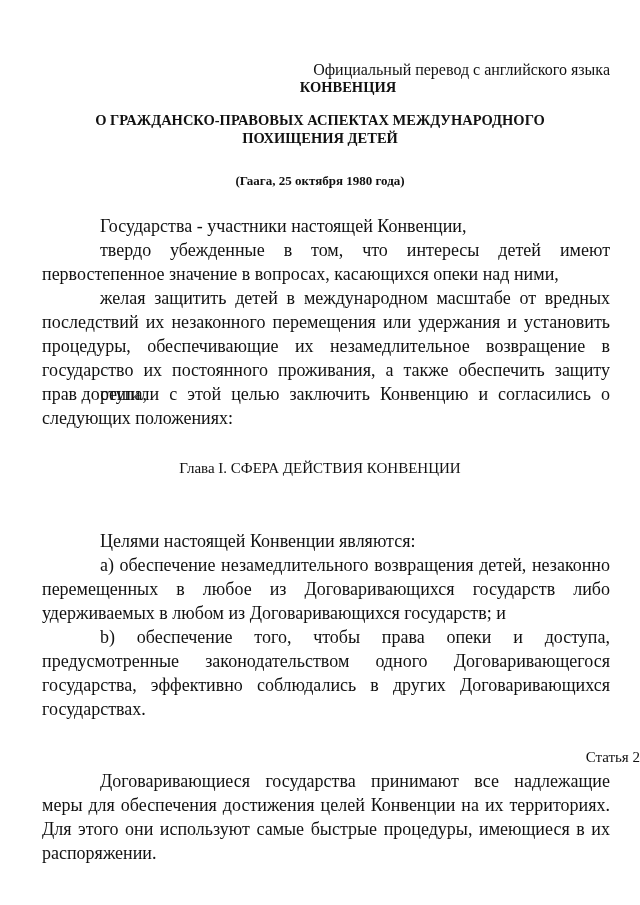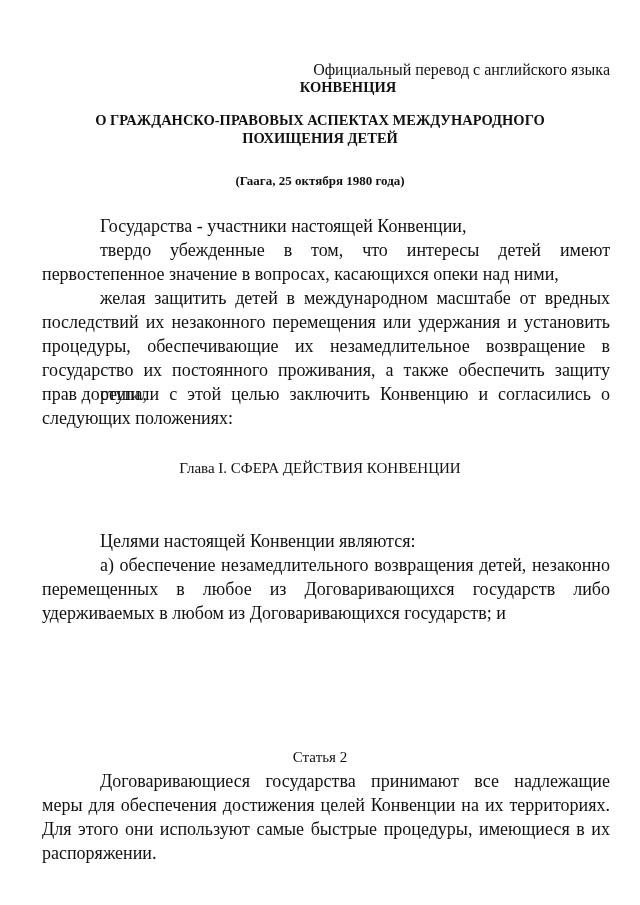--- a/index.html
+++ b/index.html
@@ -66,17 +66,18 @@
 
   <p class="para" style="top:214px;">Государства - участники настоящей Конвенции,</p>
   <p class="para" style="top:238px;">твердо убежденные в том, что интересы детей имеют первостепенное значение в вопросах, касающихся опеки над ними,</p>
   <p class="para" style="top:286px;">желая защитить детей в международном масштабе от вредных последствий их незаконного перемещения или удержания и установить процедуры, обеспечивающие их незамедлительное возвращение в государство их постоянного проживания, а также обеспечить защиту прав доступа,</p>
   <p class="para" style="top:382px;">решили с этой целью заключить Конвенцию и согласились о следующих положениях:</p>
 
   <div class="heading" style="top:459px;">Глава I. СФЕРА ДЕЙСТВИЯ КОНВЕНЦИИ</div>
 
   <p class="para" style="top:529px;">Целями настоящей Конвенции являются:</p>
   <p class="para" style="top:553px;">a) обеспечение незамедлительного возвращения детей, незаконно перемещенных в любое из Договаривающихся государств либо удерживаемых в любом из Договаривающихся государств; и</p>
+  <p class="para" style="top:625px;">b) обеспечение того, чтобы права опеки и доступа, предусмотренные законодательством одного Договаривающегося государства, эффективно соблюдались в других Договаривающихся государствах.</p>
 
-  <div class="heading" style="top:748px;">Статья 2</div>
+  <div class="heading" style="top:748px;text-align:right;">Статья 2</div>
   <p class="para" style="top:769px;">Договаривающиеся государства принимают все надлежащие меры для обеспечения достижения целей Конвенции на их территориях. Для этого они используют самые быстрые процедуры, имеющиеся в их распоряжении.</p>
 
 </div>
 
 </body></html>

